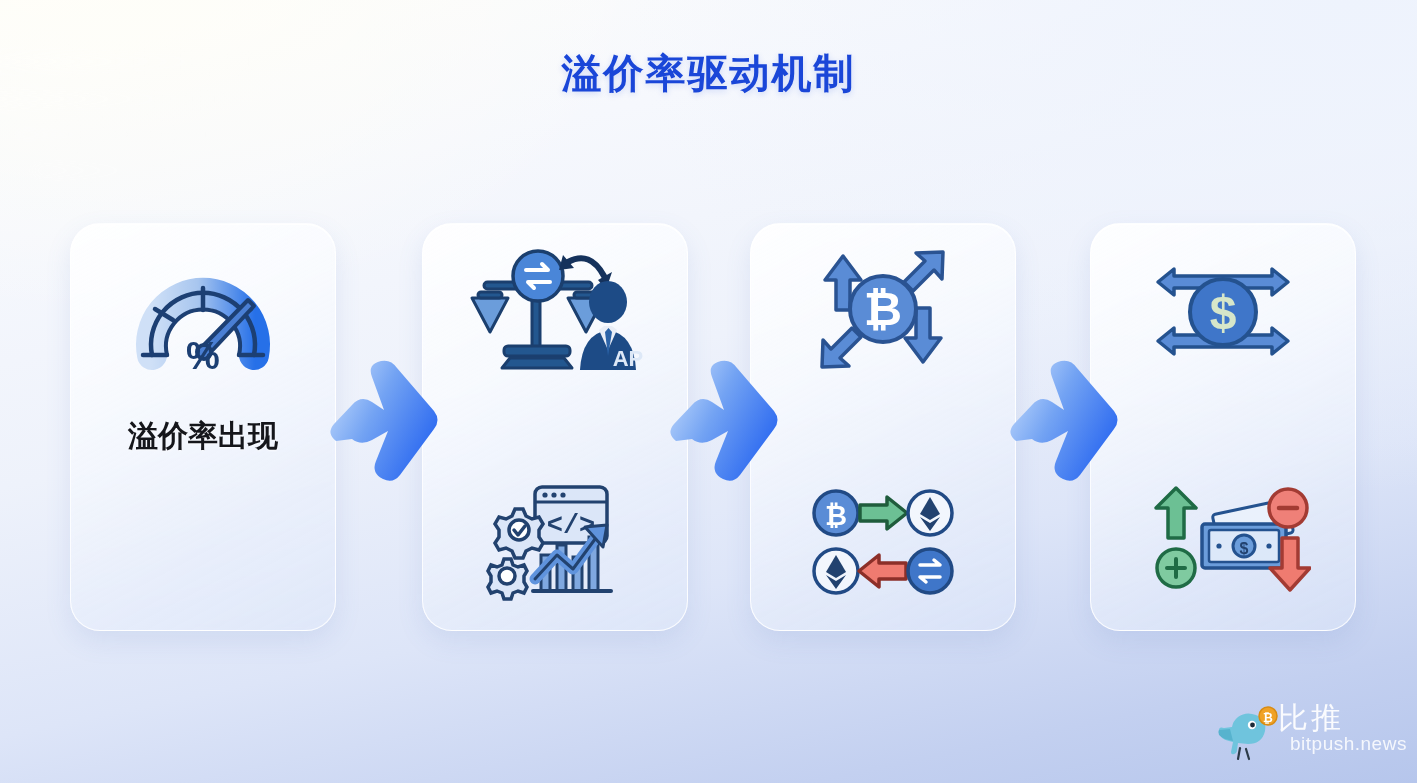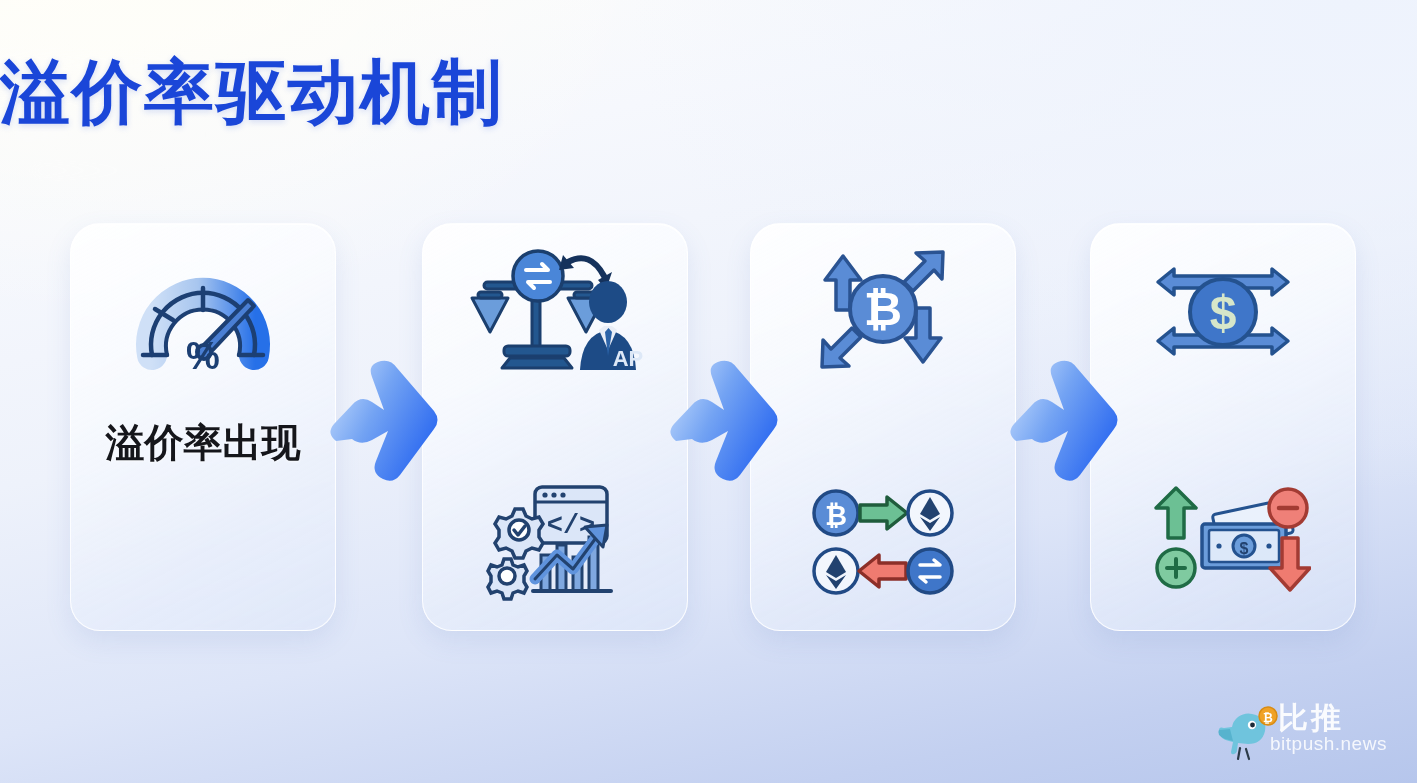--- a/index.html
+++ b/index.html
@@ -15,55 +15,55 @@
       radial-gradient(ellipse 1100px 760px at 95% 0%, #eef3fd 0%, rgba(238,243,253,0) 65%),
       linear-gradient(168deg,#fdfdfb 0%,#f6f8fd 22%,#eef2fb 45%,#dde5f8 68%,#c3d0f0 88%,#b6c6ec 100%);
     overflow:hidden;
   }
   
   .streak{position:absolute;background:linear-gradient(90deg,rgba(255,255,255,.85),rgba(255,255,255,0));
           filter:blur(9px);pointer-events:none;}
 
   
   .title{
-    position:absolute;left:0;right:0;top:46px;text-align:left;
-    font-size:70px;font-weight:700;letter-spacing:2px;
+    position:absolute;left:0;right:0;top:46px;text-align:center;
+    font-size:40px;font-weight:700;letter-spacing:2px;
     color:#1a46d8;
     text-shadow:0 2px 6px rgba(26,70,216,.18);
     white-space:nowrap;
   }
 
   
   .cards{position:absolute;left:0;top:223px;width:1417px;height:406px;}
   .card{
     position:absolute;top:0;width:264px;height:406px;
     border-radius:30px;
     background:linear-gradient(152deg,rgba(255,255,255,.90) 0%,rgba(250,252,255,.72) 35%,rgba(234,240,252,.60) 72%,rgba(223,232,250,.55) 100%);
     border:1px solid rgba(255,255,255,.85);
     box-shadow:0 10px 26px rgba(90,120,190,.13), inset 0 1px 0 rgba(255,255,255,.9);
     backdrop-filter:blur(2px);
   }
   .c1{left:70px;}  .c2{left:422px;} .c3{left:750px;} .c4{left:1090px;}
 
   .icon-top{position:absolute;left:0;right:0;top:22px;height:130px;display:flex;align-items:center;justify-content:center;}
   .card-label{
     position:absolute;left:0;right:0;top:192px;text-align:center;
-    font-size:39px;font-weight:700;color:#15161b;white-space:nowrap;
+    font-size:30px;font-weight:700;color:#15161b;white-space:nowrap;
     text-shadow:0 1px 2px rgba(255,255,255,.7);
   }
   .icon-bot{position:absolute;left:0;right:0;top:258px;height:120px;display:flex;align-items:center;justify-content:center;}
 
   
   .conn{position:absolute;top:355px;width:120px;height:130px;}
   .a1{left:322px;} .a2{left:662px;} .a3{left:1002px;}
 
   
   .wm{position:absolute;left:1216px;top:700px;width:190px;height:66px;}
-  .wm-cn{position:absolute;left:62px;top:-2px;font-size:30px;font-weight:700;color:rgba(255,255,255,.92);letter-spacing:3px;}
-  .wm-url{position:absolute;left:54px;top:33px;font-size:19px;color:rgba(255,255,255,.85);letter-spacing:.5px;}
+  .wm-cn{position:absolute;left:62px;top:-2px;font-size:30px;font-weight:400;color:rgba(255,255,255,.92);letter-spacing:3px;}
+  .wm-url{position:absolute;left:74px;top:33px;font-size:19px;color:rgba(255,255,255,.85);letter-spacing:.5px;}
 </style>
 </head>
 <body>
 
 <div id="stage">
 
   <div class="streak" style="left:-40px;top:58px;width:300px;height:7px;opacity:.75;"></div>
   <div class="streak" style="left:-20px;top:96px;width:250px;height:6px;opacity:.6;"></div>
   <div class="streak" style="left:10px;top:132px;width:200px;height:5px;opacity:.5;"></div>
   <div class="streak" style="left:30px;top:168px;width:160px;height:5px;opacity:.4;"></div>

